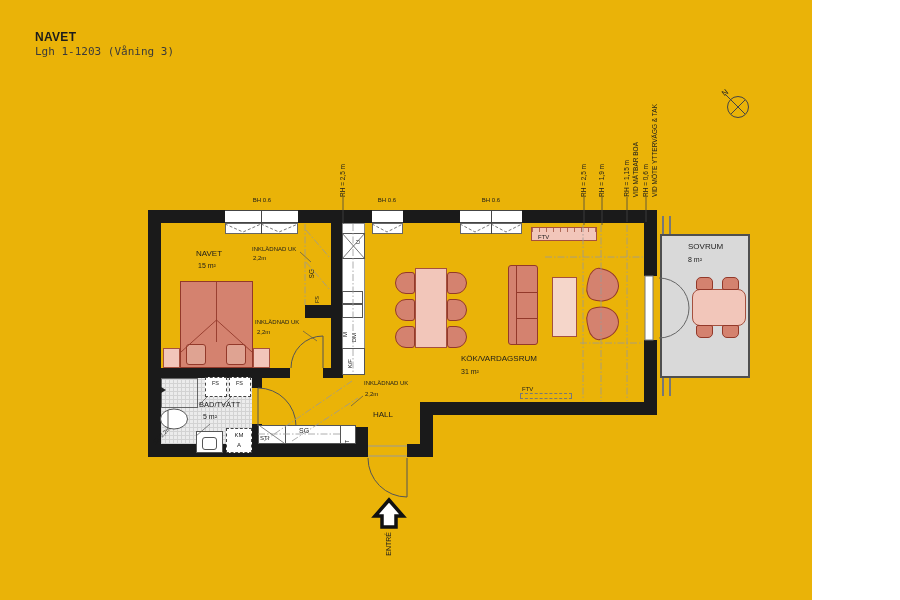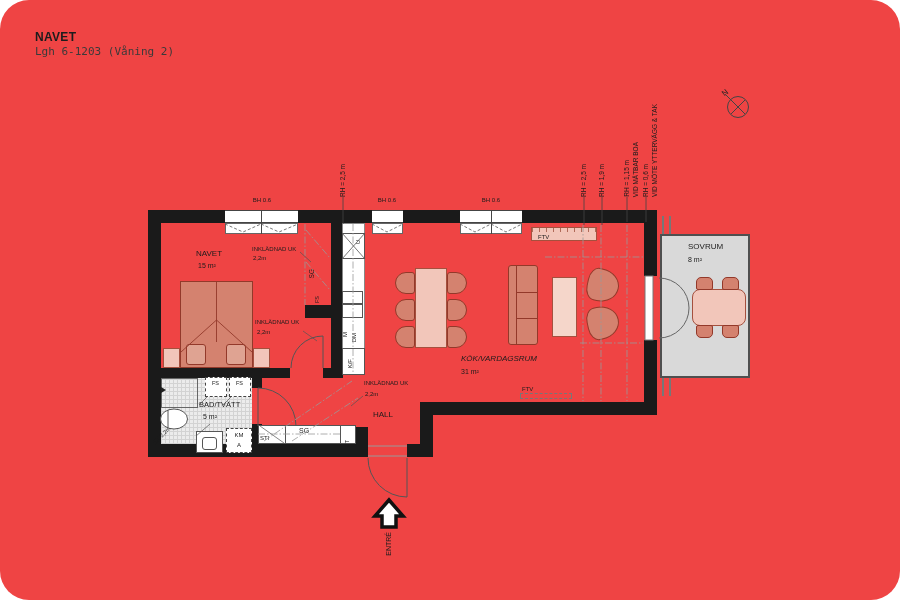--- a/index.html
+++ b/index.html
@@ -1,17 +1,17 @@
 <!DOCTYPE html>
 <html><head>
 <meta charset="utf-8">
 <style>
   html,body{margin:0;padding:0;background:#fff;}
-  #plan{position:relative;width:900px;height:600px;background:#ef4444;overflow:hidden;
-        font-family:"Liberation Sans",sans-serif;color:#1c1c1c;border-radius:29px;}
+  #plan{position:relative;width:812px;height:600px;background:#eab308;overflow:hidden;
+        font-family:"Liberation Sans",sans-serif;color:#1c1c1c;}
   .wall{position:absolute;background:#1a1a1a;}
   .lbl{position:absolute;font-size:7px;color:#1c1c1c;white-space:nowrap;line-height:1.1;}
   .s55{font-size:5.5px;} .s6{font-size:6px;} .s8{font-size:8px;}
   .ctr{text-align:center;}
   .vtext{position:absolute;writing-mode:vertical-rl;transform:rotate(180deg);
          font-size:6.5px;color:#1c1c1c;white-space:nowrap;line-height:9px;}
   .box{position:absolute;background:#fff;border:1px solid #555;box-sizing:border-box;}
   .dashed{border-style:dashed;border-color:#444;}
   .fur{position:absolute;box-sizing:border-box;background:#d4826f;border:1.5px solid #93392a;}
   .furlight{position:absolute;box-sizing:border-box;background:#f2c6ba;border:1px solid #a5503e;}
@@ -23,21 +23,21 @@
   .tile{position:absolute;background-color:#ececec;
         background-image:repeating-linear-gradient(0deg,#d3d3d3 0 1px,transparent 1px 4px),
                          repeating-linear-gradient(90deg,#d3d3d3 0 1px,transparent 1px 4px);}
 </style>
 </head>
 <body>
 
 <div id="plan">
 
   <div id="title">NAVET</div>
-  <div id="subtitle">Lgh 6-1203 (Våning 2)</div>
+  <div id="subtitle">Lgh 1-1203 (Våning 3)</div>
 
   <div class="lbl" style="left:660px;top:234px;width:90px;height:144px;background:#d9d9d9;border:2px solid #4f4f4f;box-sizing:border-box;"></div>
   <div style="position:absolute;left:662px;top:216px;width:9px;height:18px;border-left:2px solid #777;border-right:2px solid #777;box-sizing:border-box;"></div>
   <div style="position:absolute;left:662px;top:378px;width:9px;height:18px;border-left:2px solid #777;border-right:2px solid #777;box-sizing:border-box;"></div>
   <div class="lbl s8" style="left:688px;top:243px;">SOVRUM</div>
   <div class="lbl" style="left:688px;top:256px;">8 m²</div>
   <div class="furlight" style="left:692px;top:289px;width:54px;height:37px;border-radius:8px;border-width:1.5px;"></div>
   <div class="fur" style="left:696px;top:277px;width:17px;height:13px;border-radius:5px 5px 2px 2px;border-width:1px;"></div>
   <div class="fur" style="left:722px;top:277px;width:17px;height:13px;border-radius:5px 5px 2px 2px;border-width:1px;"></div>
   <div class="fur" style="left:696px;top:325px;width:17px;height:13px;border-radius:2px 2px 5px 5px;border-width:1px;"></div>
@@ -101,21 +101,21 @@
   <div class="box" style="left:342px;top:223px;width:23px;height:152px;border-color:#888;"></div>
   <div class="box" style="left:342px;top:233px;width:23px;height:26px;"></div>
   <div class="vtext" style="left:354px;bottom:356px;font-size:6px;">U</div>
   <div class="box" style="left:342px;top:291px;width:21px;height:13px;"></div>
   <div class="box" style="left:342px;top:304px;width:21px;height:14px;"></div>
   <div class="vtext" style="left:341px;bottom:263px;font-size:6px;">M</div>
   <div class="vtext" style="left:350px;bottom:258px;font-size:6px;">DM</div>
   <div class="box" style="left:342px;top:348px;width:23px;height:27px;"></div>
   <div class="vtext" style="left:346px;bottom:232px;font-size:6px;">K/F</div>
 
-  <div class="lbl s8" style="left:461px;top:355px;font-style:italic;">KÖK/VARDAGSRUM</div>
+  <div class="lbl s8" style="left:461px;top:355px;">KÖK/VARDAGSRUM</div>
   <div class="lbl" style="left:461px;top:368px;">31 m²</div>
   <div class="furlight" style="left:415px;top:268px;width:32px;height:80px;border-width:1.5px;"></div>
   <div class="fur" style="left:395px;top:272px;width:20px;height:22px;border-radius:11px 3px 3px 11px;"></div>
   <div class="fur" style="left:395px;top:299px;width:20px;height:22px;border-radius:11px 3px 3px 11px;"></div>
   <div class="fur" style="left:395px;top:326px;width:20px;height:22px;border-radius:11px 3px 3px 11px;"></div>
   <div class="fur" style="left:447px;top:272px;width:20px;height:22px;border-radius:3px 11px 11px 3px;"></div>
   <div class="fur" style="left:447px;top:299px;width:20px;height:22px;border-radius:3px 11px 11px 3px;"></div>
   <div class="fur" style="left:447px;top:326px;width:20px;height:22px;border-radius:3px 11px 11px 3px;"></div>
   <div class="fur" style="left:508px;top:265px;width:30px;height:80px;border-radius:3px;"></div>
   <div style="position:absolute;left:516px;top:266px;width:1px;height:78px;background:#93392a;"></div>

